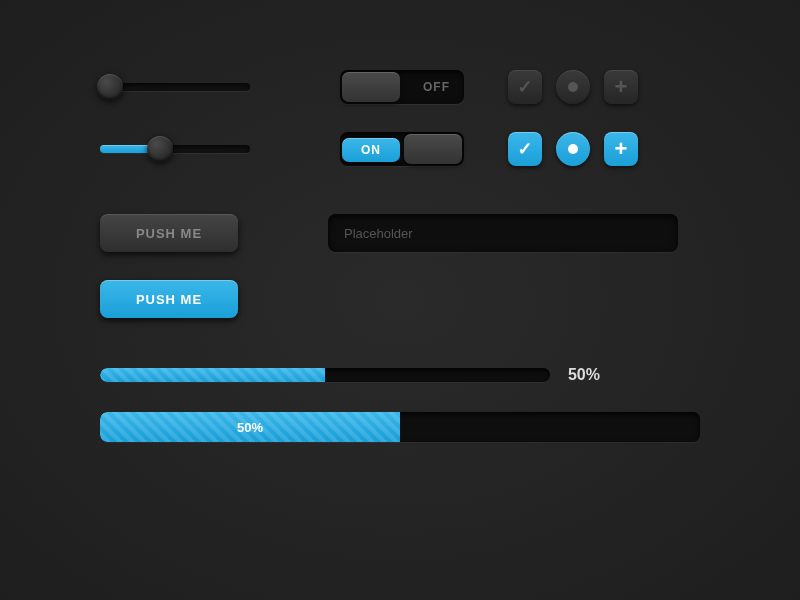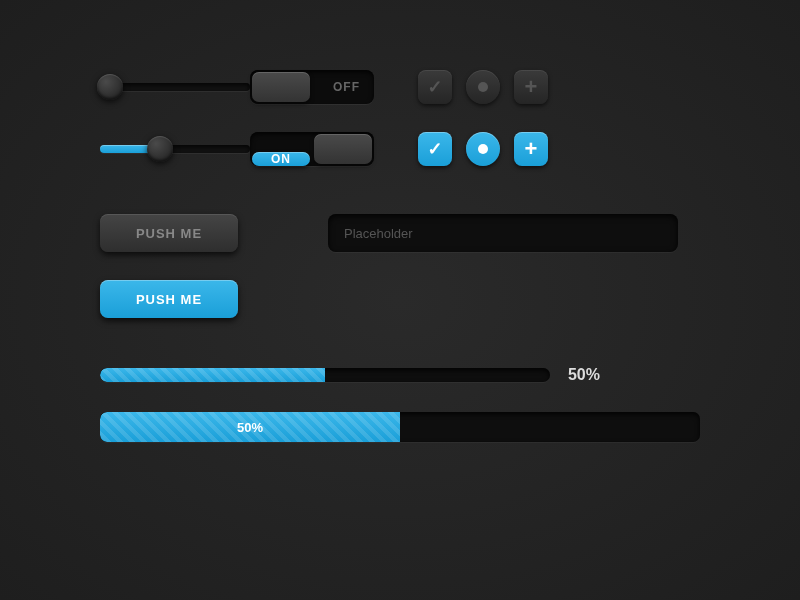--- a/index.html
+++ b/index.html
@@ -69,21 +69,21 @@
     border-radius: 7px;
     background: linear-gradient(#4a4a4a, #333);
     box-shadow: 0 2px 4px rgba(0,0,0,0.6), inset 0 1px 0 rgba(255,255,255,0.15);
   }
   .toggle-label-on { color: #fff; z-index: 2; }
   .toggle-label-off { color: #666; z-index: 0; }
   .toggle.off .toggle-knob { left: 2px; }
   .toggle.on .toggle-knob { right: 2px; }
   .toggle.on .toggle-label-on {
     background: linear-gradient(#3bb7ea,#1a9fd8);
-    position:absolute; left:2px; top:20px; width:58px; height:14px; border-radius:7px;
+    position:absolute; left:2px; top:6px; width:58px; height:24px; border-radius:7px;
     display:flex;align-items:center;justify-content:center;
     box-shadow: 0 2px 4px rgba(0,0,0,0.6), inset 0 1px 0 rgba(255,255,255,0.3);
   }
 
   
   .sq {
     width: 34px; height: 34px;
     border-radius: 8px;
     display: flex; align-items: center; justify-content: center;
     margin-left: 14px;
@@ -184,21 +184,21 @@
     display:flex;align-items:center;justify-content:center;
     color:#fff;font-weight:bold;font-size:13px;
   }
   .pct-side {
     margin-left: 18px;
     color: #ddd;
     font-size: 16px;
     font-weight: bold;
   }
 
-  .gap-mid { }
+  .gap-mid { margin-left: 90px; }
   .gap-icons { margin-left: 30px; display:flex; }
 </style>
 </head>
 <body>
 
 <div class="row">
   <div class="slider">
     <div class="slider-knob" style="left:10px"></div>
   </div>
   <div class="gap-mid">

